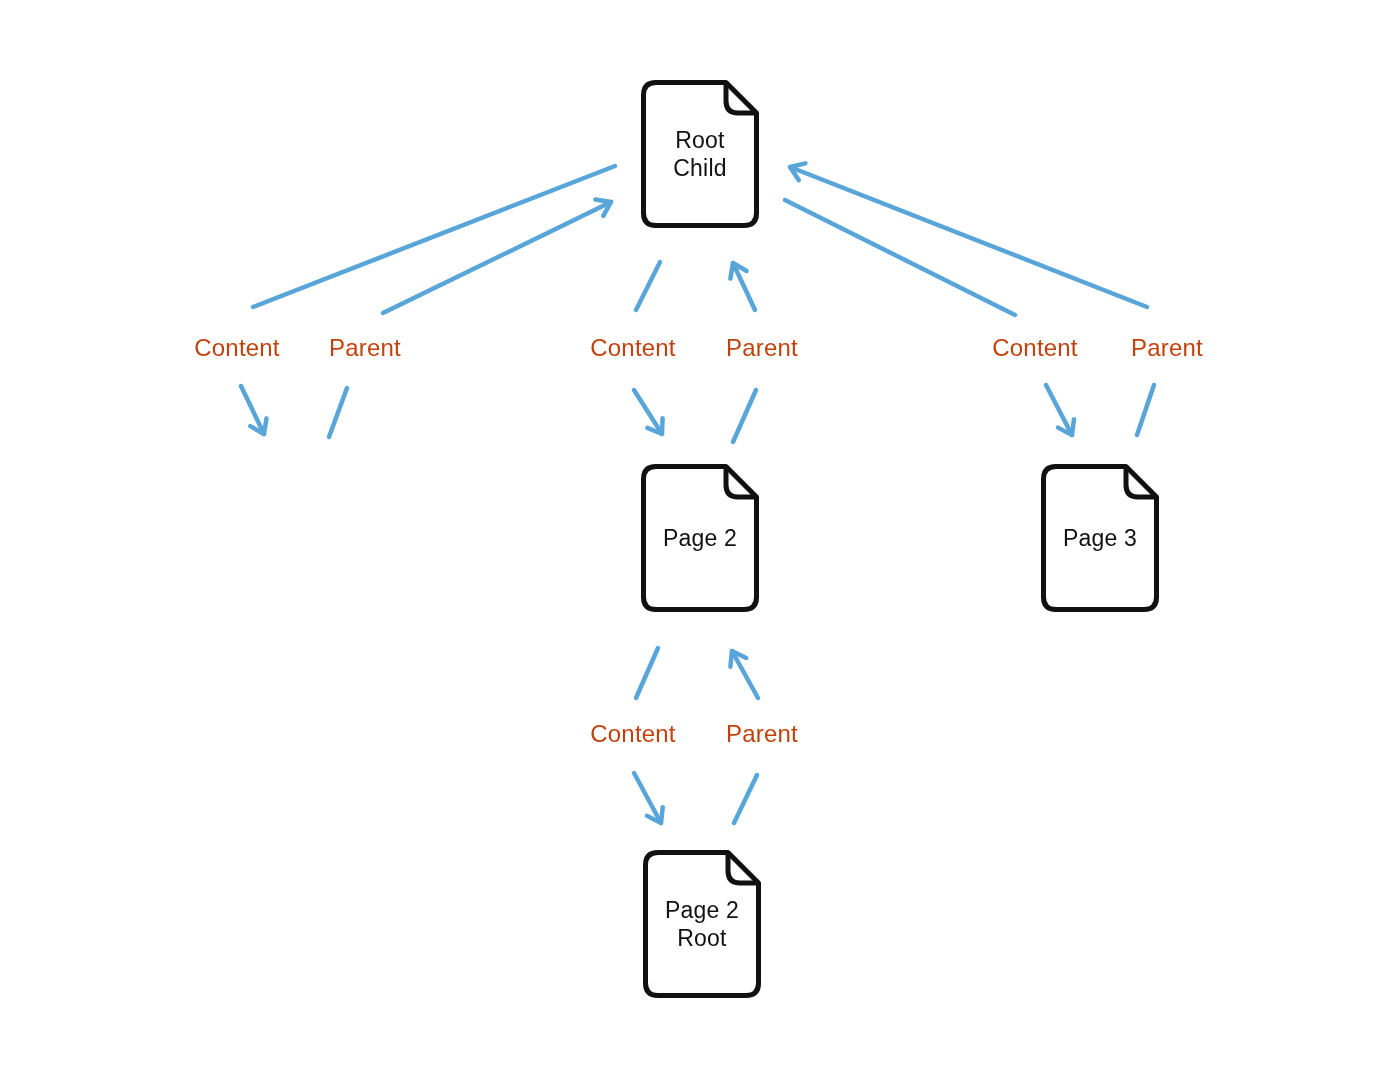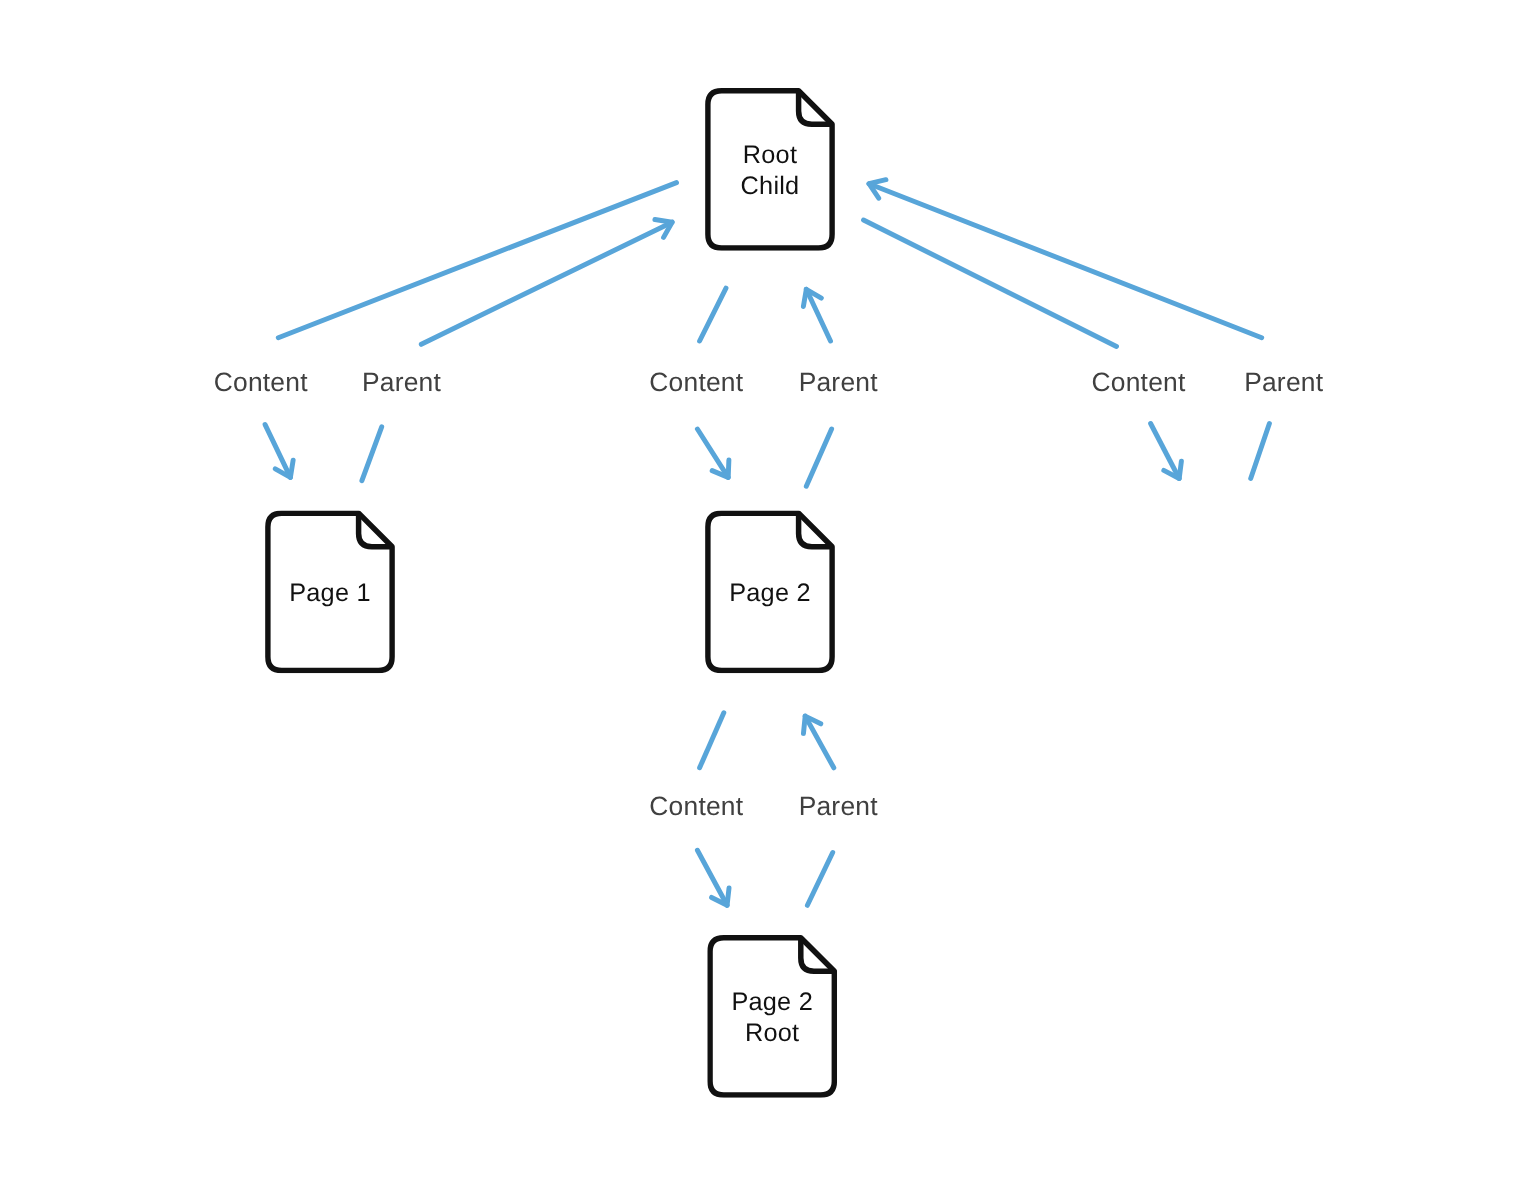--- a/index.html
+++ b/index.html
@@ -47,21 +47,21 @@
     font-size: 23px;
     line-height: 1.22;
     color: #111111;
     letter-spacing: 0.2px;
   }
   .node .node-label span { display: block; }
   .clabel {
     position: absolute;
     transform: translate(-50%, -50%);
     font-size: 24px;
-    color: #404040;
+    color: #c2410c;
     white-space: nowrap;
     letter-spacing: 0.2px;
   }
 </style>
 </head>
 <body>
 
 <div class="canvas">
 
   <svg class="arrow-layer" id="arrow-layer" width="1400" height="1082" viewBox="0 0 1400 1082" xmlns="http://www.w3.org/2000/svg">
@@ -94,40 +94,40 @@
     <svg class="file" viewBox="0 0 118 148">
       <path d="M 85 2.5 H 15 Q 2.5 2.5 2.5 15 V 133 Q 2.5 145.5 15 145.5 H 103 Q 115.5 145.5 115.5 133 V 33 L 85 2.5 Z" fill="#ffffff" stroke="#111111" stroke-width="5" stroke-linejoin="round"></path>
       <path d="M 85 2.5 V 21 Q 85 33 97 33 H 115.5" fill="none" stroke="#111111" stroke-width="5" stroke-linejoin="round"></path>
     </svg>
     <div class="node-label">
       <span>Root</span>
       <span>Child</span>
     </div>
   </div>
 
-  <div class="node" style="left:241px; top:464px;">
-    <svg class="file" viewBox="0 0 118 148">
-      <path d="M 85 2.5 H 15 Q 2.5 2.5 2.5 15 V 133 Q 2.5 145.5 15 145.5 H 103 Q 115.5 145.5 115.5 133 V 33 L 85 2.5 Z" fill="#ffffff" stroke="#111111" stroke-width="5" stroke-linejoin="round"></path>
-      <path d="M 85 2.5 V 21 Q 85 33 97 33 H 115.5" fill="none" stroke="#111111" stroke-width="5" stroke-linejoin="round"></path>
-    </svg>
-    <div class="node-label">
-      <span>Page 1</span>
-    </div>
-  </div>
 
   <div class="node" style="left:641px; top:464px;">
     <svg class="file" viewBox="0 0 118 148">
       <path d="M 85 2.5 H 15 Q 2.5 2.5 2.5 15 V 133 Q 2.5 145.5 15 145.5 H 103 Q 115.5 145.5 115.5 133 V 33 L 85 2.5 Z" fill="#ffffff" stroke="#111111" stroke-width="5" stroke-linejoin="round"></path>
       <path d="M 85 2.5 V 21 Q 85 33 97 33 H 115.5" fill="none" stroke="#111111" stroke-width="5" stroke-linejoin="round"></path>
     </svg>
     <div class="node-label">
       <span>Page 2</span>
     </div>
   </div>
 
+  <div class="node" style="left:1041px; top:464px;">
+    <svg class="file" viewBox="0 0 118 148">
+      <path d="M 85 2.5 H 15 Q 2.5 2.5 2.5 15 V 133 Q 2.5 145.5 15 145.5 H 103 Q 115.5 145.5 115.5 133 V 33 L 85 2.5 Z" fill="#ffffff" stroke="#111111" stroke-width="5" stroke-linejoin="round"></path>
+      <path d="M 85 2.5 V 21 Q 85 33 97 33 H 115.5" fill="none" stroke="#111111" stroke-width="5" stroke-linejoin="round"></path>
+    </svg>
+    <div class="node-label">
+      <span>Page 3</span>
+    </div>
+  </div>
 
   <div class="node" style="left:643px; top:850px;">
     <svg class="file" viewBox="0 0 118 148">
       <path d="M 85 2.5 H 15 Q 2.5 2.5 2.5 15 V 133 Q 2.5 145.5 15 145.5 H 103 Q 115.5 145.5 115.5 133 V 33 L 85 2.5 Z" fill="#ffffff" stroke="#111111" stroke-width="5" stroke-linejoin="round"></path>
       <path d="M 85 2.5 V 21 Q 85 33 97 33 H 115.5" fill="none" stroke="#111111" stroke-width="5" stroke-linejoin="round"></path>
     </svg>
     <div class="node-label">
       <span>Page 2</span>
       <span>Root</span>
     </div>

